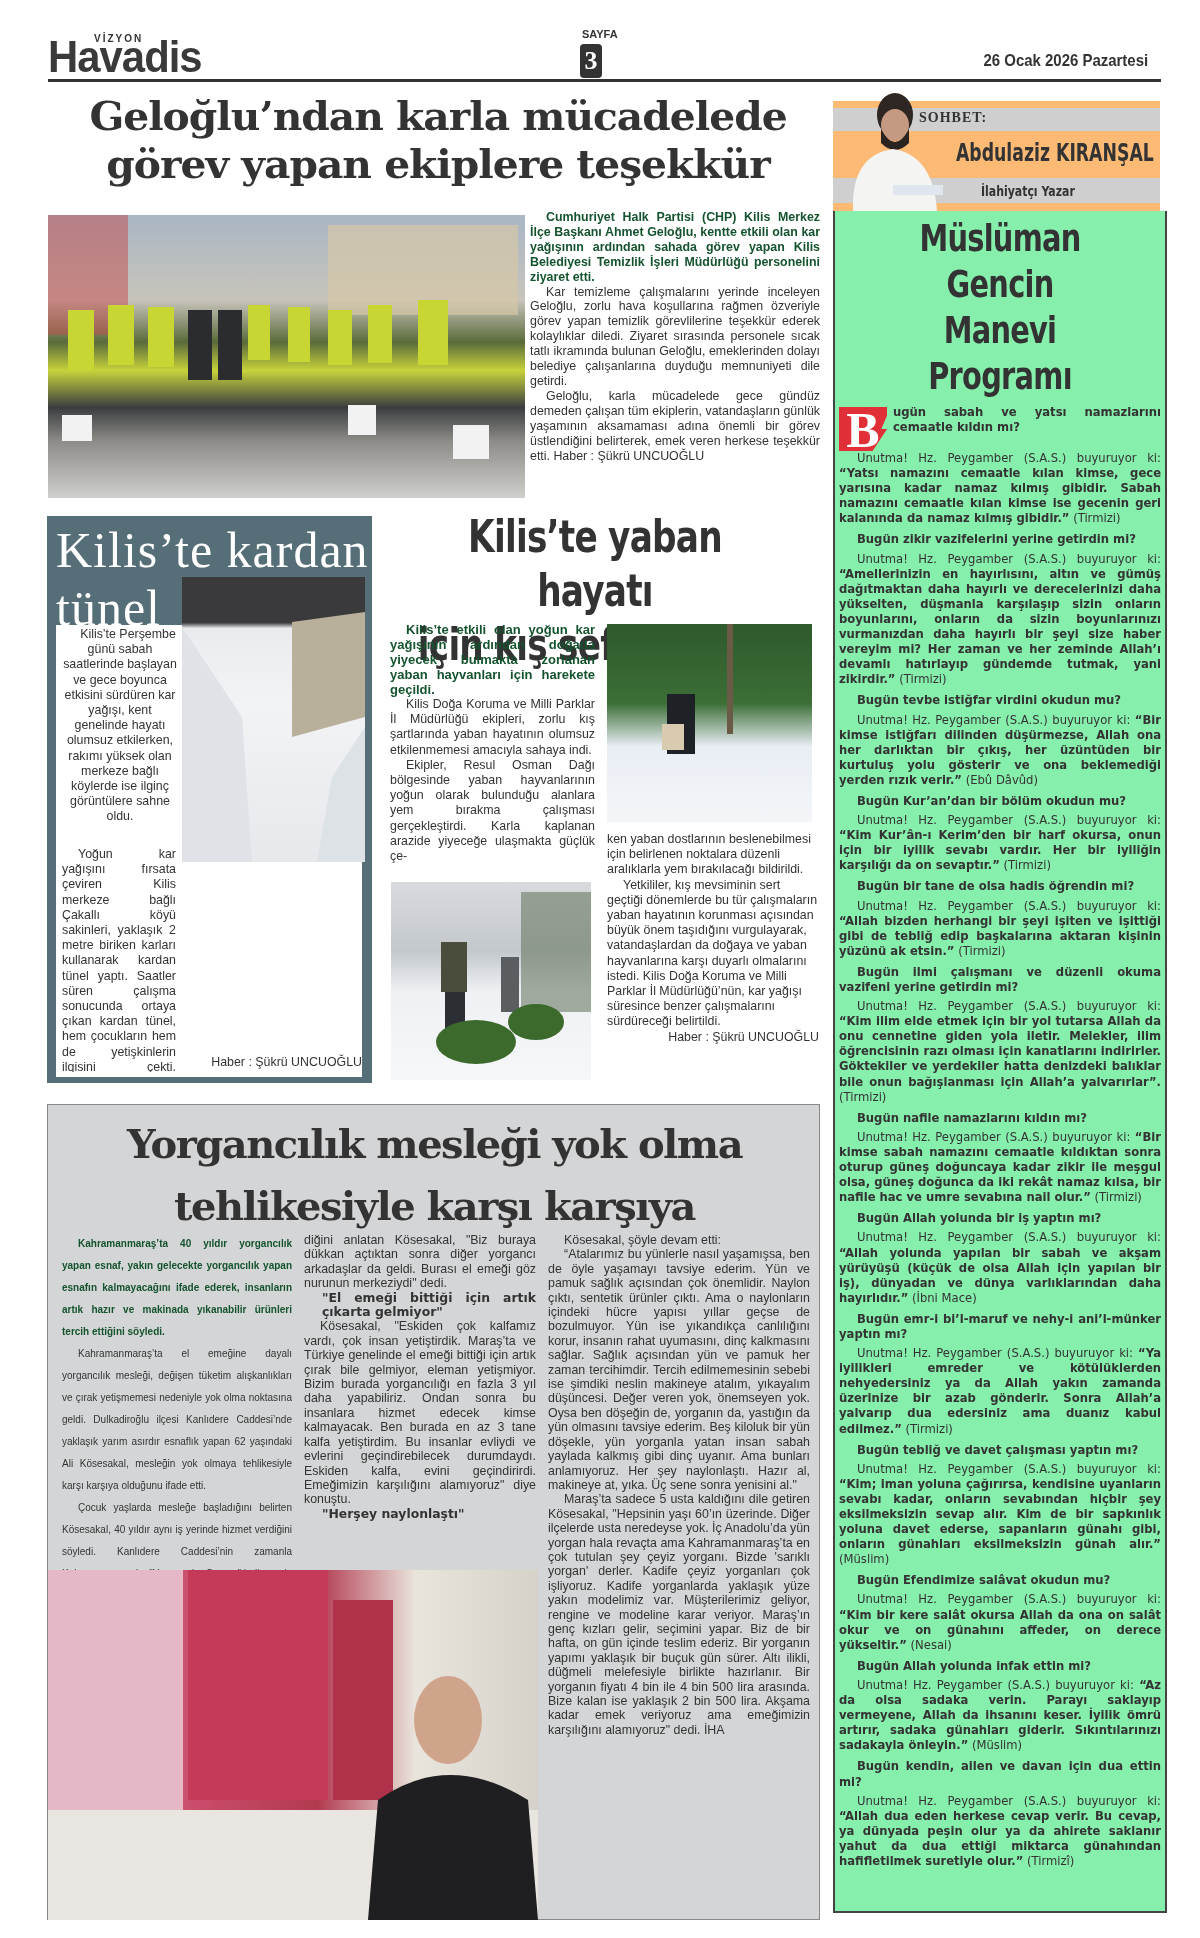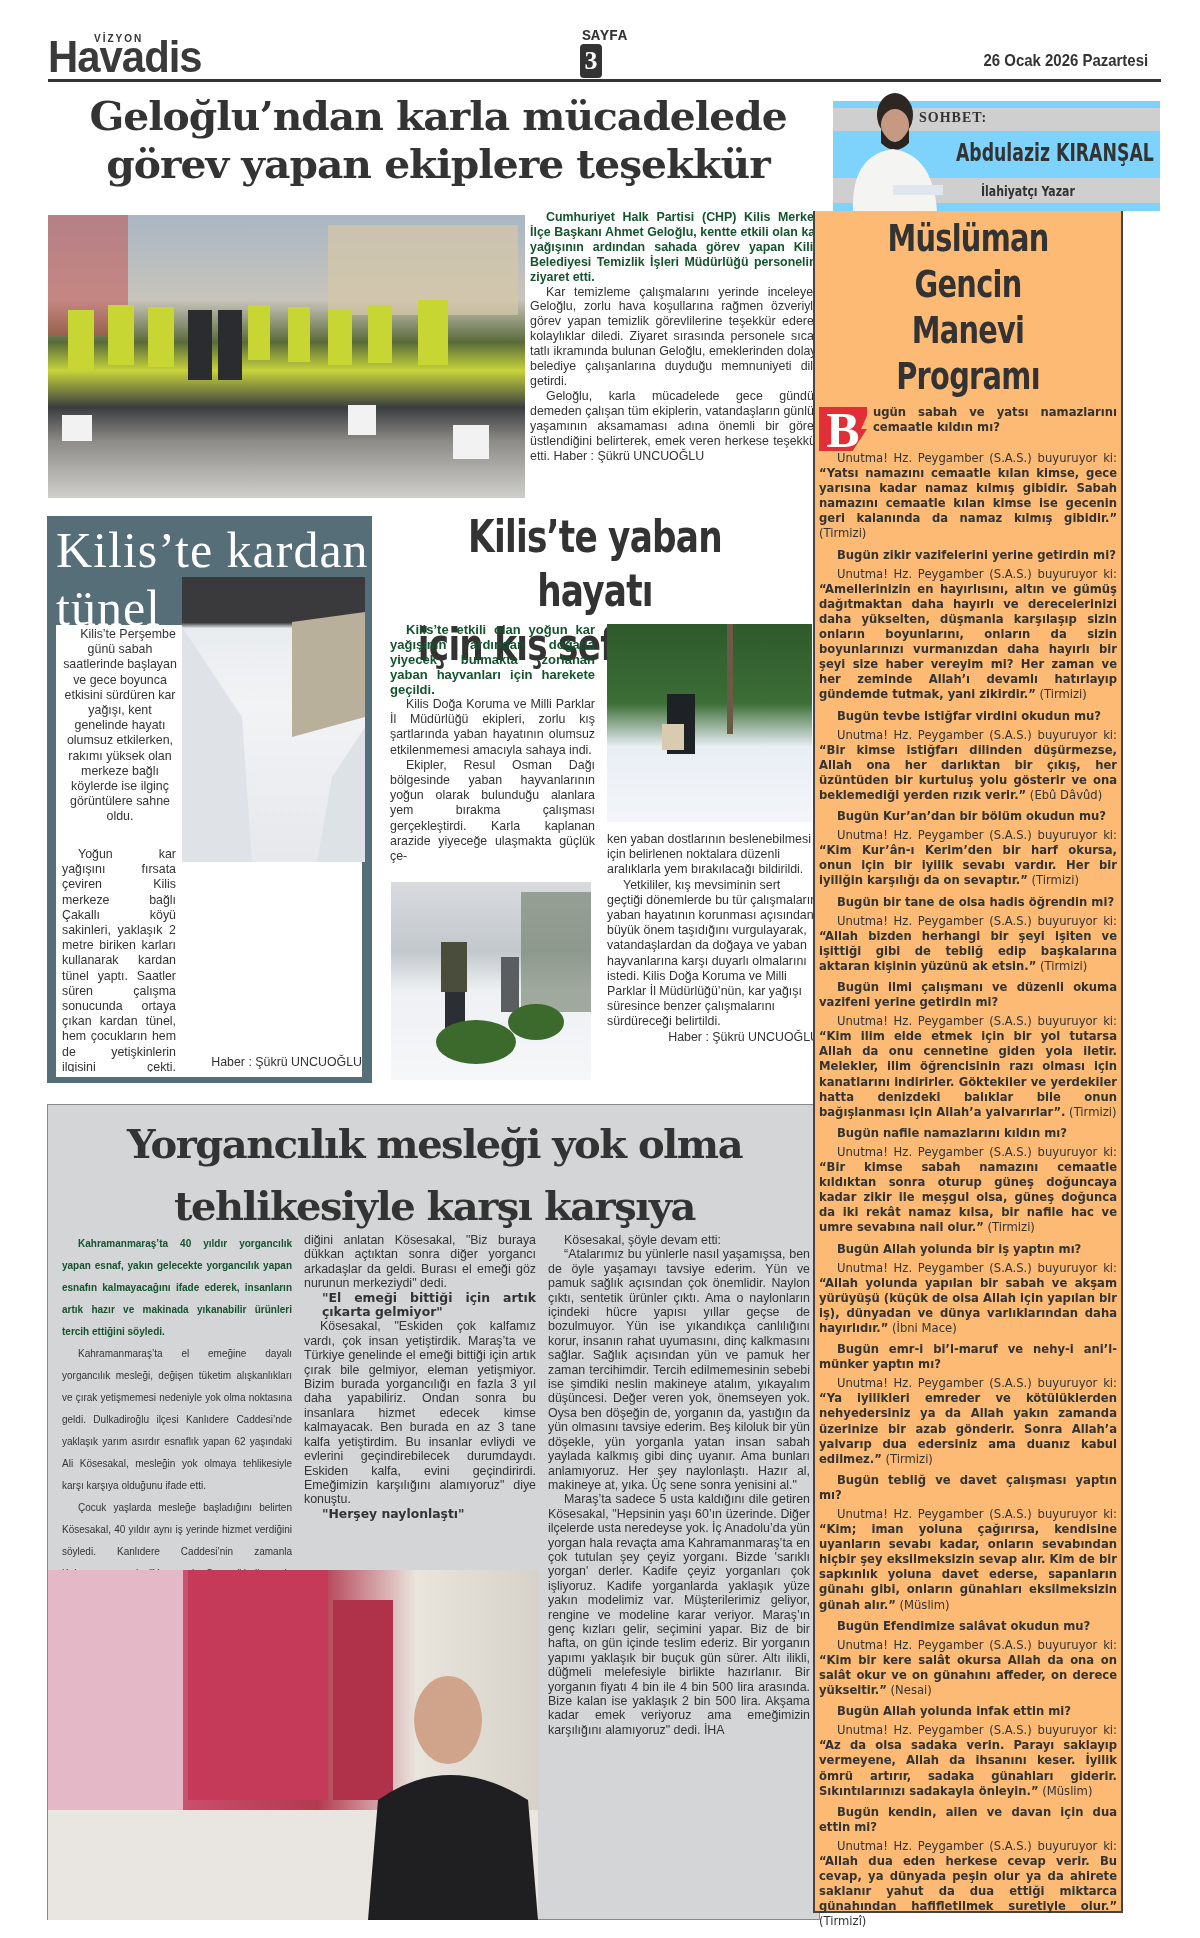--- a/index.html
+++ b/index.html
@@ -2,45 +2,45 @@
 <html><head>
 <meta charset="utf-8">
 <style>
 *{box-sizing:border-box;margin:0;padding:0}
 body{width:1200px;height:1938px;background:#fff;position:relative;overflow:hidden;font-family:"Liberation Sans",sans-serif;color:#222}
 .abs{position:absolute}
 
 .logo{left:48px;top:28px;width:200px;height:50px}
 .logo-small{position:absolute;left:46px;top:5px;font-size:10px;letter-spacing:2px;font-weight:bold;color:#333}
 .logo-big{position:absolute;left:0;top:4px;font-size:44px;font-weight:bold;font-family:"Liberation Sans",sans-serif;color:#3a3a3a;letter-spacing:-1px;transform:scaleX(0.95);transform-origin:left}
-.sayfa-lbl{left:582px;top:28px;font-size:15px;font-weight:bold;color:#333;font-family:Liberation Mono, monospace}
+.sayfa-lbl{left:582px;top:28px;font-size:11px;font-weight:bold;color:#333;font-family:Liberation Sans, sans-serif}
 .page-no{left:580px;top:44px;width:22px;height:34px;background:#333;color:#fff;border-radius:4px;font-family:"Liberation Serif",serif;font-size:26px;font-weight:bold;text-align:center;line-height:34px}
 .date{right:52px;top:51px;font-size:17px;font-weight:bold;color:#333;transform:scaleX(0.88);transform-origin:right}
 .rule{left:48px;top:79px;width:1113px;height:3px;background:#333}
 
 .h-slab{font-family:"DejaVu Serif","Liberation Serif",serif;font-weight:bold;color:#333;letter-spacing:-1px}
 .h1{left:58px;top:92px;width:760px;font-size:40px;line-height:48px;text-align:center;transform:scaleX(1.02)}
 .photo{background:linear-gradient(180deg,#b9c2cc 0%,#aab1b8 35%,#9a9a94 60%,#d8d8d5 100%);position:absolute;overflow:hidden}
 .body{font-size:12.6px;line-height:15.3px;color:#333;text-align:justify;hyphens:auto}
 .body p{text-indent:16px}
 .body .lead{font-weight:bold;color:#14532d}
 .byline{text-align:right}
 
 .kbox{left:47px;top:516px;width:325px;height:567px;background:#566e77;border:1px solid #566e77}
 .kbox-title{position:absolute;left:8px;top:4px;color:#fff;font-family:Liberation Serif, serif;font-size:50px;line-height:58px;letter-spacing:1px}
 .kbox-inner{position:absolute;left:8px;top:108px;width:306px;height:452px;background:#fff}
 
 .h-cond{font-family:"DejaVu Sans",sans-serif;font-weight:bold;color:#333;transform:scaleX(0.78);transform-origin:center;letter-spacing:-1px}
 
 .ybox{left:47px;top:1104px;width:773px;height:816px;background:#d4d5d6;border:1px solid #888}
 
-.rc-head{left:833px;top:101px;width:327px;height:110px;background:#7dd3fc}
+.rc-head{left:833px;top:101px;width:327px;height:110px;background:#fdba74}
 .rc-band1{position:absolute;left:0;top:7px;width:100%;height:23px;background:#cfcfcf}
 .rc-band2{position:absolute;left:0;top:77px;width:100%;height:25px;background:#cfcfcf}
-.rc-box{left:813px;top:211px;width:310px;height:1702px;border:2px solid #444;border-top:none;background:#fdba74}
+.rc-box{left:833px;top:211px;width:334px;height:1702px;border:2px solid #444;border-top:none;background:#86efac}
 .rc-title{text-align:center;font-family:"DejaVu Sans",sans-serif;font-weight:bold;font-size:38px;line-height:46px;color:#333;transform:scaleX(0.76);letter-spacing:-1px}
 .rc-body{font-family:"DejaVu Sans",sans-serif;font-size:11.6px;line-height:15.1px;color:#333;text-align:justify}
 .rc-body .q{font-weight:bold;text-indent:18px;margin:6px 0 4px}
 .rc-body .a{text-indent:18px}
 .rc-body .a b{font-weight:bold}
 .dropcap{float:left;width:48px;height:44px;background:#e02f36;color:#fff;font-family:"Liberation Serif",serif;font-weight:bold;font-size:50px;line-height:46px;text-align:center;margin:2px 6px 0 0;clip-path:polygon(0 0,100% 0,100% 20%,88% 50%,100% 50%,70% 100%,0 100%)}
 </style>
 </head>
 <body>
 

